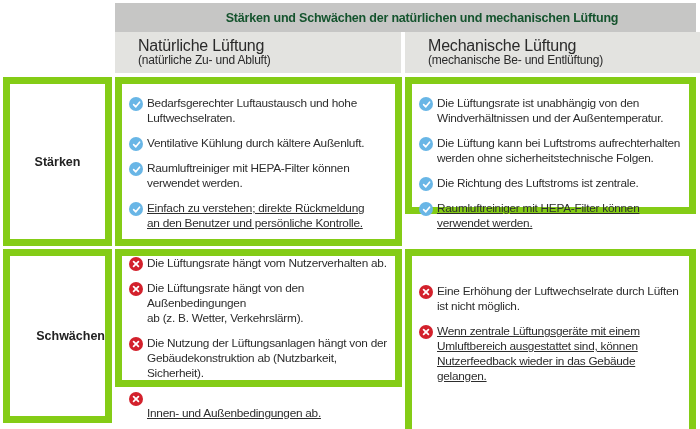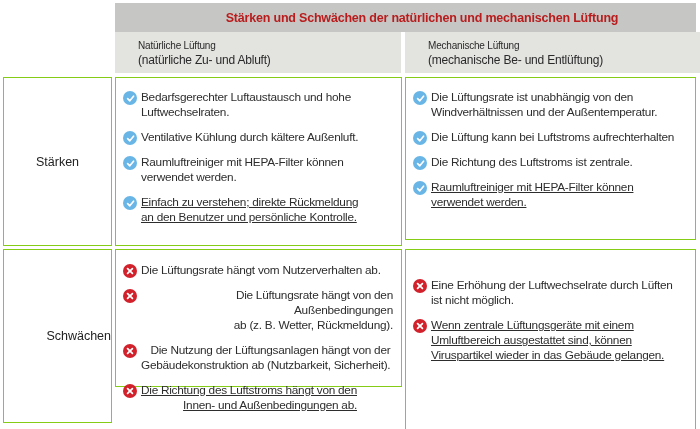--- a/index.html
+++ b/index.html
@@ -1,27 +1,27 @@
 <!DOCTYPE html>
 <html><head>
 <meta charset="utf-8">
 <style>
   html, body { margin: 0; padding: 0; background: #ffffff; }
   body { width: 700px; height: 429px; position: relative; overflow: hidden;
          font-family: "Liberation Sans", "DejaVu Sans", sans-serif; color: #2b2b2b; }
   .abs { position: absolute; box-sizing: border-box; }
   .title-band { left: 115px; top: 3px; width: 581px; height: 29px; background: #c6c6c5;
                 display: flex; align-items: center; justify-content: center;
-                font-size: 12.5px; font-weight: bold; color: #b91c1c; letter-spacing: -0.2px; padding-left: 33px; }
+                font-size: 12.5px; font-weight: bold; color: #14532d; letter-spacing: -0.2px; padding-left: 33px; }
   .sub-head { top: 32px; height: 41px; background: #e3e3e0; padding: 6px 0 0 23px;
               font-size: 12px; line-height: 15px; color: #2a2a2a; letter-spacing: -0.2px; }
-  .sub-head .main { font-weight: normal; font-size: 10px; }
-  .cell { border: 1px solid #84cc16; background: #fff; }
+  .sub-head .main { font-weight: normal; font-size: 16px; }
+  .cell { border: 7px solid #84cc16; background: #fff; }
   .rowlabel { display: flex; align-items: center; justify-content: center;
-              font-weight: normal; font-size: 12.5px; color: #222; }
+              font-weight: bold; font-size: 12.5px; color: #222; }
   .list { padding: 0 8px 0 7px; font-size: 11.8px; line-height: 15px; letter-spacing: -0.25px; color: #2d2d2d; }
   .item { display: flex; align-items: flex-start; margin-bottom: 10px; }
   .item:last-child { margin-bottom: 0; text-decoration: underline; }
   .icon { flex: 0 0 14px; width: 14px; height: 14px; border-radius: 50%; margin-right: 4px; margin-top: 1px;
           display: flex; align-items: center; justify-content: center; }
   .icon svg { display: block; }
   .icon.check { background: #69b6e6; }
   .icon.cross { background: #d3212c; }
 </style>
 </head>
@@ -72,98 +72,98 @@
     </div>
     <div class="item">
       <span class="icon check">
         <svg width="9" height="9" viewBox="0 0 10 10">
           <path d="M1.8 5.2 L4.2 7.6 L8.4 2.4" stroke="#fff" stroke-width="1.8" fill="none" stroke-linecap="round" stroke-linejoin="round"></path>
         </svg>
       </span>
       <span><span>Einfach zu verstehen; direkte Rückmeldung</span><br><span>an den Benutzer und persönliche Kontrolle.</span></span>
     </div>
   </div>
-<div class="abs cell list" id="c-0-mechanical" style="left:405px; top:77px; width:291px; height:163px; padding-top:12px;">
+<div class="abs cell list" id="c-0-mechanical" style="left:405px; top:77px; width:291px; height:137px; padding-top:12px;">
     <div class="item">
       <span class="icon check">
         <svg width="9" height="9" viewBox="0 0 10 10">
           <path d="M1.8 5.2 L4.2 7.6 L8.4 2.4" stroke="#fff" stroke-width="1.8" fill="none" stroke-linecap="round" stroke-linejoin="round"></path>
         </svg>
       </span>
       <span><span>Die Lüftungsrate ist unabhängig von den</span><br><span>Windverhältnissen und der Außentemperatur.</span></span>
     </div>
     <div class="item">
       <span class="icon check">
         <svg width="9" height="9" viewBox="0 0 10 10">
           <path d="M1.8 5.2 L4.2 7.6 L8.4 2.4" stroke="#fff" stroke-width="1.8" fill="none" stroke-linecap="round" stroke-linejoin="round"></path>
         </svg>
       </span>
-      <span><span>Die Lüftung kann bei Luftstroms aufrechterhalten</span><br></span>
+      <span><span>Die Lüftung kann bei Luftstroms aufrechterhalten</span><br><span>werden ohne sicherheitstechnische Folgen.</span></span>
     </div>
     <div class="item">
       <span class="icon check">
         <svg width="9" height="9" viewBox="0 0 10 10">
           <path d="M1.8 5.2 L4.2 7.6 L8.4 2.4" stroke="#fff" stroke-width="1.8" fill="none" stroke-linecap="round" stroke-linejoin="round"></path>
         </svg>
       </span>
       <span><span>Die Richtung des Luftstroms ist zentrale.</span></span>
     </div>
     <div class="item">
       <span class="icon check">
         <svg width="9" height="9" viewBox="0 0 10 10">
           <path d="M1.8 5.2 L4.2 7.6 L8.4 2.4" stroke="#fff" stroke-width="1.8" fill="none" stroke-linecap="round" stroke-linejoin="round"></path>
         </svg>
       </span>
       <span><span>Raumluftreiniger mit HEPA-Filter können</span><br><span>verwendet werden.</span></span>
     </div>
   </div>
-<div class="abs cell list" id="c-1-natural" style="left:115px; top:249px; width:287px; height:138px; padding-top:13px;text-align:right;">
+<div class="abs cell list" id="c-1-natural" style="left:115px; top:249px; width:287px; height:138px; ">
     <div class="item">
       <span class="icon cross">
         <svg width="8" height="8" viewBox="0 0 10 10">
           <path d="M2 2 L8 8 M8 2 L2 8" stroke="#fff" stroke-width="2.2" fill="none" stroke-linecap="round"></path>
         </svg>
       </span>
       <span><span>Die Lüftungsrate hängt vom Nutzerverhalten ab.</span></span>
     </div>
     <div class="item">
       <span class="icon cross">
         <svg width="8" height="8" viewBox="0 0 10 10">
           <path d="M2 2 L8 8 M8 2 L2 8" stroke="#fff" stroke-width="2.2" fill="none" stroke-linecap="round"></path>
         </svg>
       </span>
-      <span><span>Die Lüftungsrate hängt von den Außenbedingungen</span><br><span>ab (z. B. Wetter, Rückmeldung).</span></span>
+      <span><span>Die Lüftungsrate hängt von den Außenbedingungen</span><br><span>ab (z. B. Wetter, Verkehrslärm).</span></span>
     </div>
     <div class="item">
       <span class="icon cross">
         <svg width="8" height="8" viewBox="0 0 10 10">
           <path d="M2 2 L8 8 M8 2 L2 8" stroke="#fff" stroke-width="2.2" fill="none" stroke-linecap="round"></path>
         </svg>
       </span>
       <span><span>Die Nutzung der Lüftungsanlagen hängt von der</span><br><span>Gebäudekonstruktion ab (Nutzbarkeit, Sicherheit).</span></span>
     </div>
     <div class="item">
       <span class="icon cross">
         <svg width="8" height="8" viewBox="0 0 10 10">
           <path d="M2 2 L8 8 M8 2 L2 8" stroke="#fff" stroke-width="2.2" fill="none" stroke-linecap="round"></path>
         </svg>
       </span>
-      <span><span>Die Richtung des Luftstroms hängt von den</span><br><span>Innen- und Außenbedingungen ab.</span></span>
+      <span><br><span>Innen- und Außenbedingungen ab.</span></span>
     </div>
   </div>
 <div class="abs cell list" id="c-1-mechanical" style="left:405px; top:249px; width:291px; height:192px; padding-top:28px;">
     <div class="item">
       <span class="icon cross">
         <svg width="8" height="8" viewBox="0 0 10 10">
           <path d="M2 2 L8 8 M8 2 L2 8" stroke="#fff" stroke-width="2.2" fill="none" stroke-linecap="round"></path>
         </svg>
       </span>
       <span><span>Eine Erhöhung der Luftwechselrate durch Lüften</span><br><span>ist nicht möglich.</span></span>
     </div>
     <div class="item">
       <span class="icon cross">
         <svg width="8" height="8" viewBox="0 0 10 10">
           <path d="M2 2 L8 8 M8 2 L2 8" stroke="#fff" stroke-width="2.2" fill="none" stroke-linecap="round"></path>
         </svg>
       </span>
-      <span><span>Wenn zentrale Lüftungsgeräte mit einem</span><br><span>Umluftbereich ausgestattet sind, können</span><br><span>Viruspartikel wieder in das Gebäude gelangen.</span></span>
+      <span><span>Wenn zentrale Lüftungsgeräte mit einem</span><br><span>Umluftbereich ausgestattet sind, können</span><br><span>Nutzerfeedback wieder in das Gebäude gelangen.</span></span>
     </div>
   </div>
 
 </body></html>

